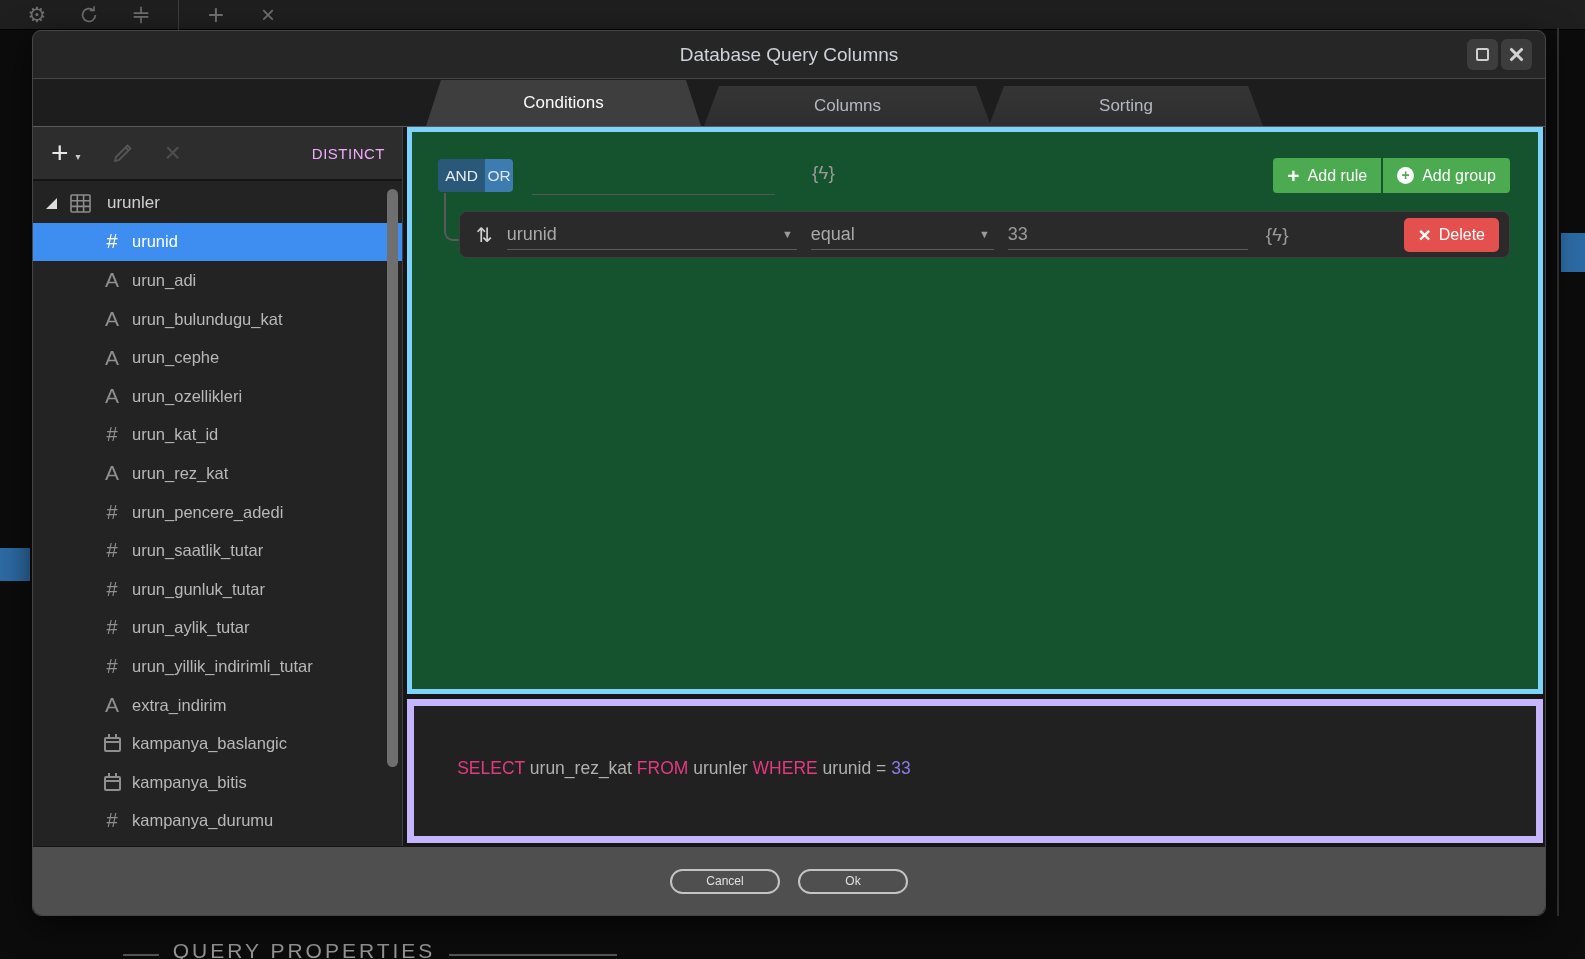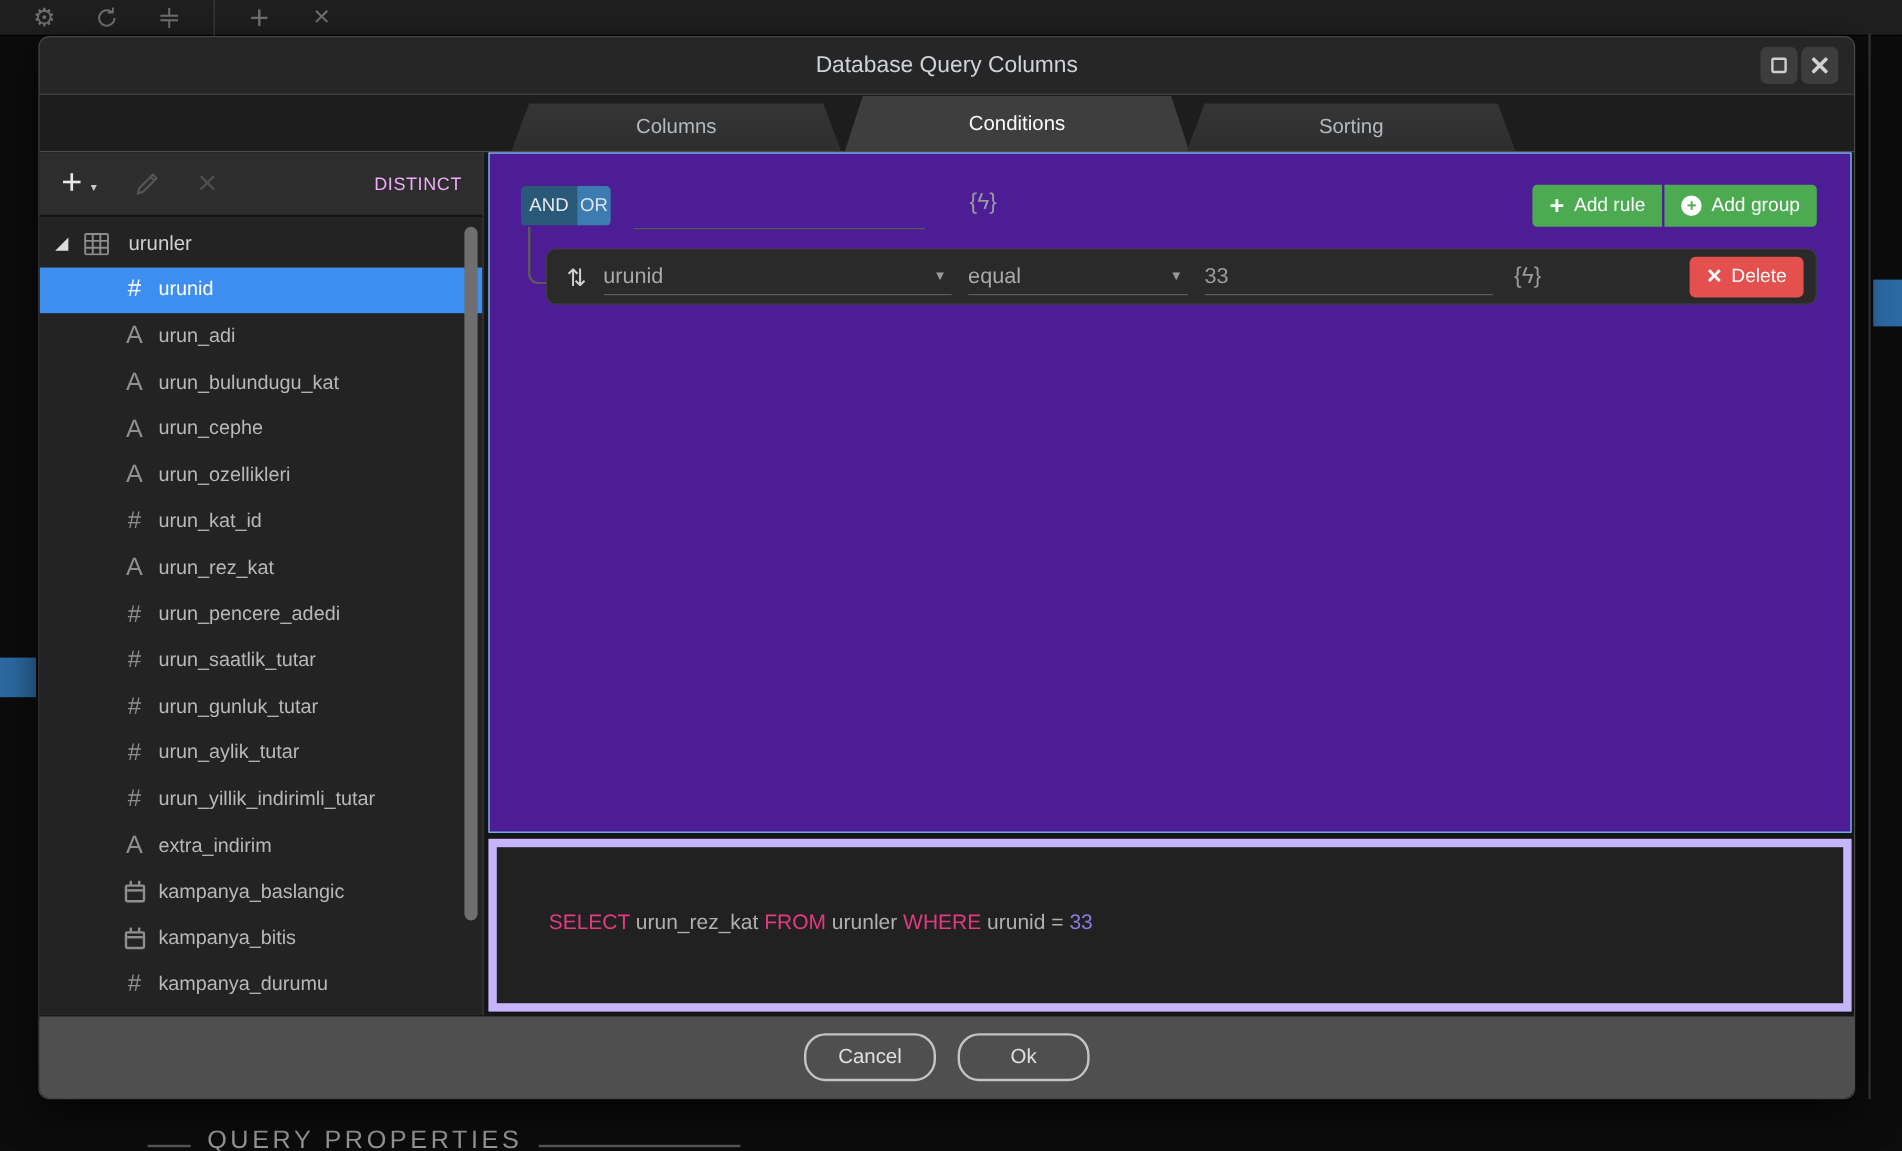--- a/index.html
+++ b/index.html
@@ -65,21 +65,21 @@
   .tree-row.selected { background:#3e8ef2; }
   .tree-row.selected .t-label, .tree-row.selected .t-icon { color:#ffffff; }
   .cal-icon { position:relative; width:17px; height:15px; border:2px solid #8f8f8f; border-radius:2px; display:inline-block; margin:0 auto; }
   .type-date .t-icon { font-size:0; line-height:0; padding-top:2px; }
   .cal-icon::before { content:""; position:absolute; left:2px; top:-5px; width:2px; height:4px; background:#8f8f8f; box-shadow:7px 0 0 #8f8f8f; }
   .cal-icon::after { content:""; position:absolute; left:0; right:0; top:2px; height:2px; background:#8f8f8f; }
   .tree-scroll { position:absolute; right:3px; top:6px; width:12px; height:648px; }
   .tree-thumb { position:absolute; left:0; top:2px; width:11px; height:578px; background:#6f6f6f; border-radius:6px; cursor:pointer; }
 
   
-  .cond-panel { position:absolute; left:374px; top:0; right:2px; height:567px; background:#4c1d95; border:1px solid #7dd3fc; }
+  .cond-panel { position:absolute; left:374px; top:0; right:2px; height:567px; background:#14532d; border:5px solid #7dd3fc; }
   .conj-toggle { position:absolute; left:26px; top:27px; display:flex; border-radius:4px; overflow:hidden; cursor:pointer; }
   .conj-and { width:47px; height:33px; background:#295878; color:#e9edf2; font-size:15.5px; display:flex; align-items:center; justify-content:center; }
   .conj-or { width:28px; height:33px; background:#3d7cb0; color:#dce7f0; font-size:15.5px; display:flex; align-items:center; justify-content:center; }
   .conj-input { position:absolute; left:120px; top:62px; width:243px; border-bottom:1px solid #575757; height:1px; cursor:text; }
   .lightning { color:#9a9a9a; font-size:19px; }
   .group-lightning { position:absolute; left:400px; top:30px; cursor:pointer; }
   .add-btns { position:absolute; right:28px; top:26px; display:flex; gap:2px; }
   .btn-green { height:35px; background:#4cab50; color:#fff; font-size:16px; display:flex; align-items:center; padding:0 14px; gap:8px; cursor:pointer; }
   .btn-add-rule { border-radius:4px 0 0 4px; }
   .btn-add-group { border-radius:0 4px 4px 0; }
@@ -98,21 +98,21 @@
   .x-bold { font-size:21px; font-weight:700; line-height:18px; }
 
   .sql-panel { position:absolute; left:374px; top:572px; right:2px; height:144px; background:#212121; border:7px solid #c4b5fd; padding:10px 14px; }
   .sql-line { font-size:17.5px; color:#b0b0b0; white-space:pre; }
   .sql-line .type-keyword { color:#e23a80; }
   .sql-line .type-number { color:#8d7ae0; }
   .sql-line .type-plain { color:#b0b0b0; }
 
   
   .footer { position:absolute; left:0; right:0; bottom:0; height:68px; background:#4f4f4f; border-radius:0 0 9px 9px; display:flex; align-items:center; justify-content:center; gap:18px; }
-  .btn-pill { width:110px; height:40px; border:2px solid #c4c4c4; border-radius:18px; background:transparent; color:#e0e0e0; font-size:17px; display:flex; align-items:center; justify-content:center; cursor:pointer; font-family:inherit; }
+  .btn-pill { width:110px; height:25px; border:2px solid #c4c4c4; border-radius:18px; background:transparent; color:#e0e0e0; font-size:12px; display:flex; align-items:center; justify-content:center; cursor:pointer; font-family:inherit; }
 </style>
 </head>
 <body>
 
 <div class="bg-toolbar">
   <span class="tb-icon" style="font-family:'DejaVu Sans',sans-serif;">⚙</span>
   <span class="tb-icon">
     <svg width="22" height="22" viewBox="0 0 24 24">
         <path d="M19 12a7 7 0 1 1-2.3-5.2"></path>
         <path d="M17.5 2.5v4.6h-4.6" stroke-width="1.6"></path>
@@ -147,25 +147,25 @@
           <span class="win-max-glyph"></span>
         </div>
       <div class="win-btn">
           <span class="win-close-glyph"></span>
         </div>
     </div>
   </div>
 
   <div class="tabstrip">
 
-  <div class="tab">
+  <div class="tab active">
+        <span>Conditions</span>
+      </div>
+      <div class="tab">
         <span>Columns</span>
-      </div>
-      <div class="tab active">
-        <span>Conditions</span>
       </div>
       <div class="tab">
         <span>Sorting</span>
       </div>
     </div>
 
   <div class="content">
 
     <div class="left-panel">
       <div class="lp-toolbar">

